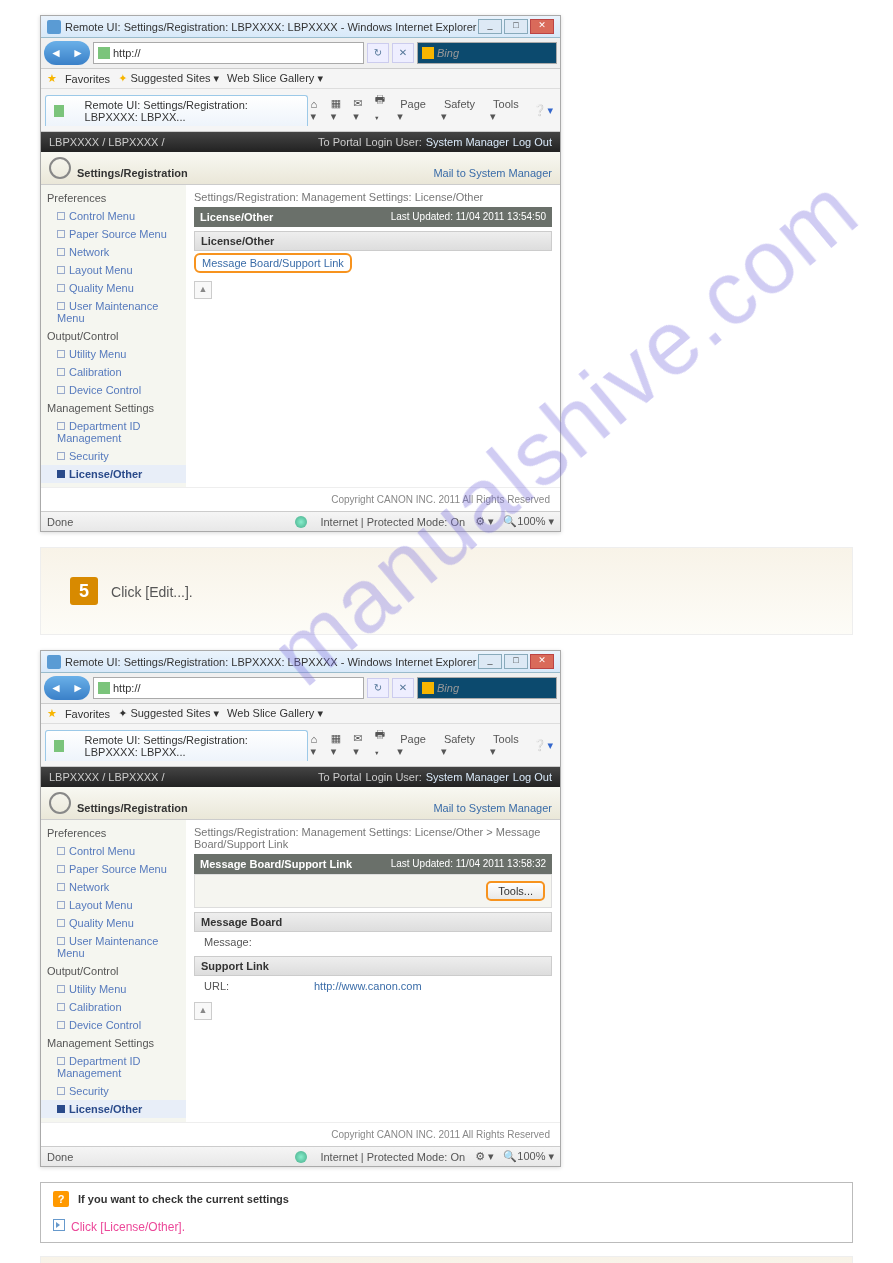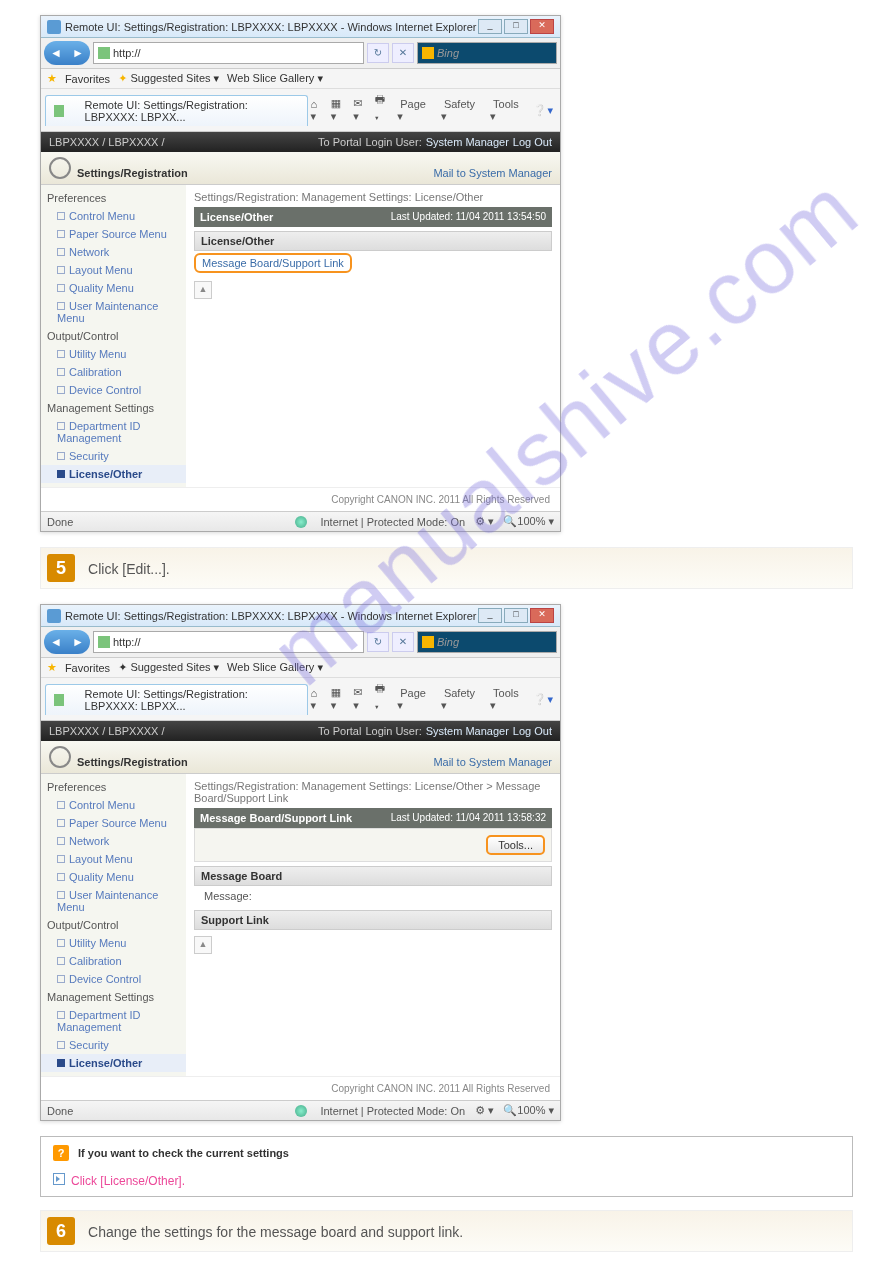--- a/index.html
+++ b/index.html
@@ -1,16 +1,16 @@
 <!DOCTYPE html>
 <html><head>
 <meta charset="utf-8">
 <style>
 body{margin:0;background:#fff;font-family:Tahoma,Arial,sans-serif;font-size:11px;color:#333;width:893px}
-.step-box{background:linear-gradient(#f8f3e8,#fdfcf7);border:1px solid #eee;margin:13px 40px;padding:6px}
+.step-box{background:linear-gradient(#f8f3e8,#fdfcf7);border:1px solid #eee;margin:13px 40px;padding:29px}
 .step-num{display:inline-block;width:28px;height:28px;background:#d88a00;color:#fff;font-weight:bold;font-size:18px;text-align:center;line-height:28px;border-radius:3px;margin-right:10px}
 .step-text{font-size:14px;color:#555}
 .note-box{border:1px solid #bbb;margin:10px 40px;padding:8px 12px;background:#fff}
 .note-icon{display:inline-block;width:16px;height:16px;background:#f90;color:#fff;font-weight:bold;text-align:center;line-height:16px;border-radius:2px;margin-right:6px}
 .note-body{margin-top:12px;font-size:12px;color:#ec4899}
 .arrow-ic{display:inline-block;width:10px;height:10px;background:#fff;border:1px solid #69c;margin-right:6px;position:relative}
 .arrow-ic::after{content:"";position:absolute;top:2px;left:2px;border-left:4px solid #69c;border-top:3px solid transparent;border-bottom:3px solid transparent}
 .browser{margin:15px 40px;border:1px solid #aaa;width:519px;box-shadow:0 1px 4px rgba(0,0,0,0.15)}
 .win-title{background:linear-gradient(#eaf3fc,#d8e9f9);padding:3px 6px;font-size:11px;color:#333;display:flex;align-items:center;border-bottom:1px solid #9bc}
 .win-title .favicon{width:14px;height:14px;background:#5a9bd4;border-radius:2px;margin-right:4px}
@@ -263,20 +263,24 @@
         <span class="date">Last Updated: 11/04 2011 13:58:32</span>
       </div>
       <div class="edit-row">
         <span class="edit-btn">Tools...</span>
       </div>
       <div class="section-hdr">Message Board</div>
       <div class="field-row">
           <span class="lbl">Message:</span>
         </div>
       <div class="section-hdr">Support Link</div>
+      <div class="field-row">
+        <span class="lbl">URL:</span>
+        <a class="link-val">http://www.canon.com</a>
+      </div>
       <div class="nav-top-icon">▲</div>
     </div>
   </div>
   <div class="copyright">Copyright CANON INC. 2011 All Rights Reserved</div>
   <div class="status-bar">
     <span>Done</span>
     <span class="zone">
       <span class="globe"></span>
       <span>Internet | Protected Mode: On</span>
       <span>⚙ ▾</span>

